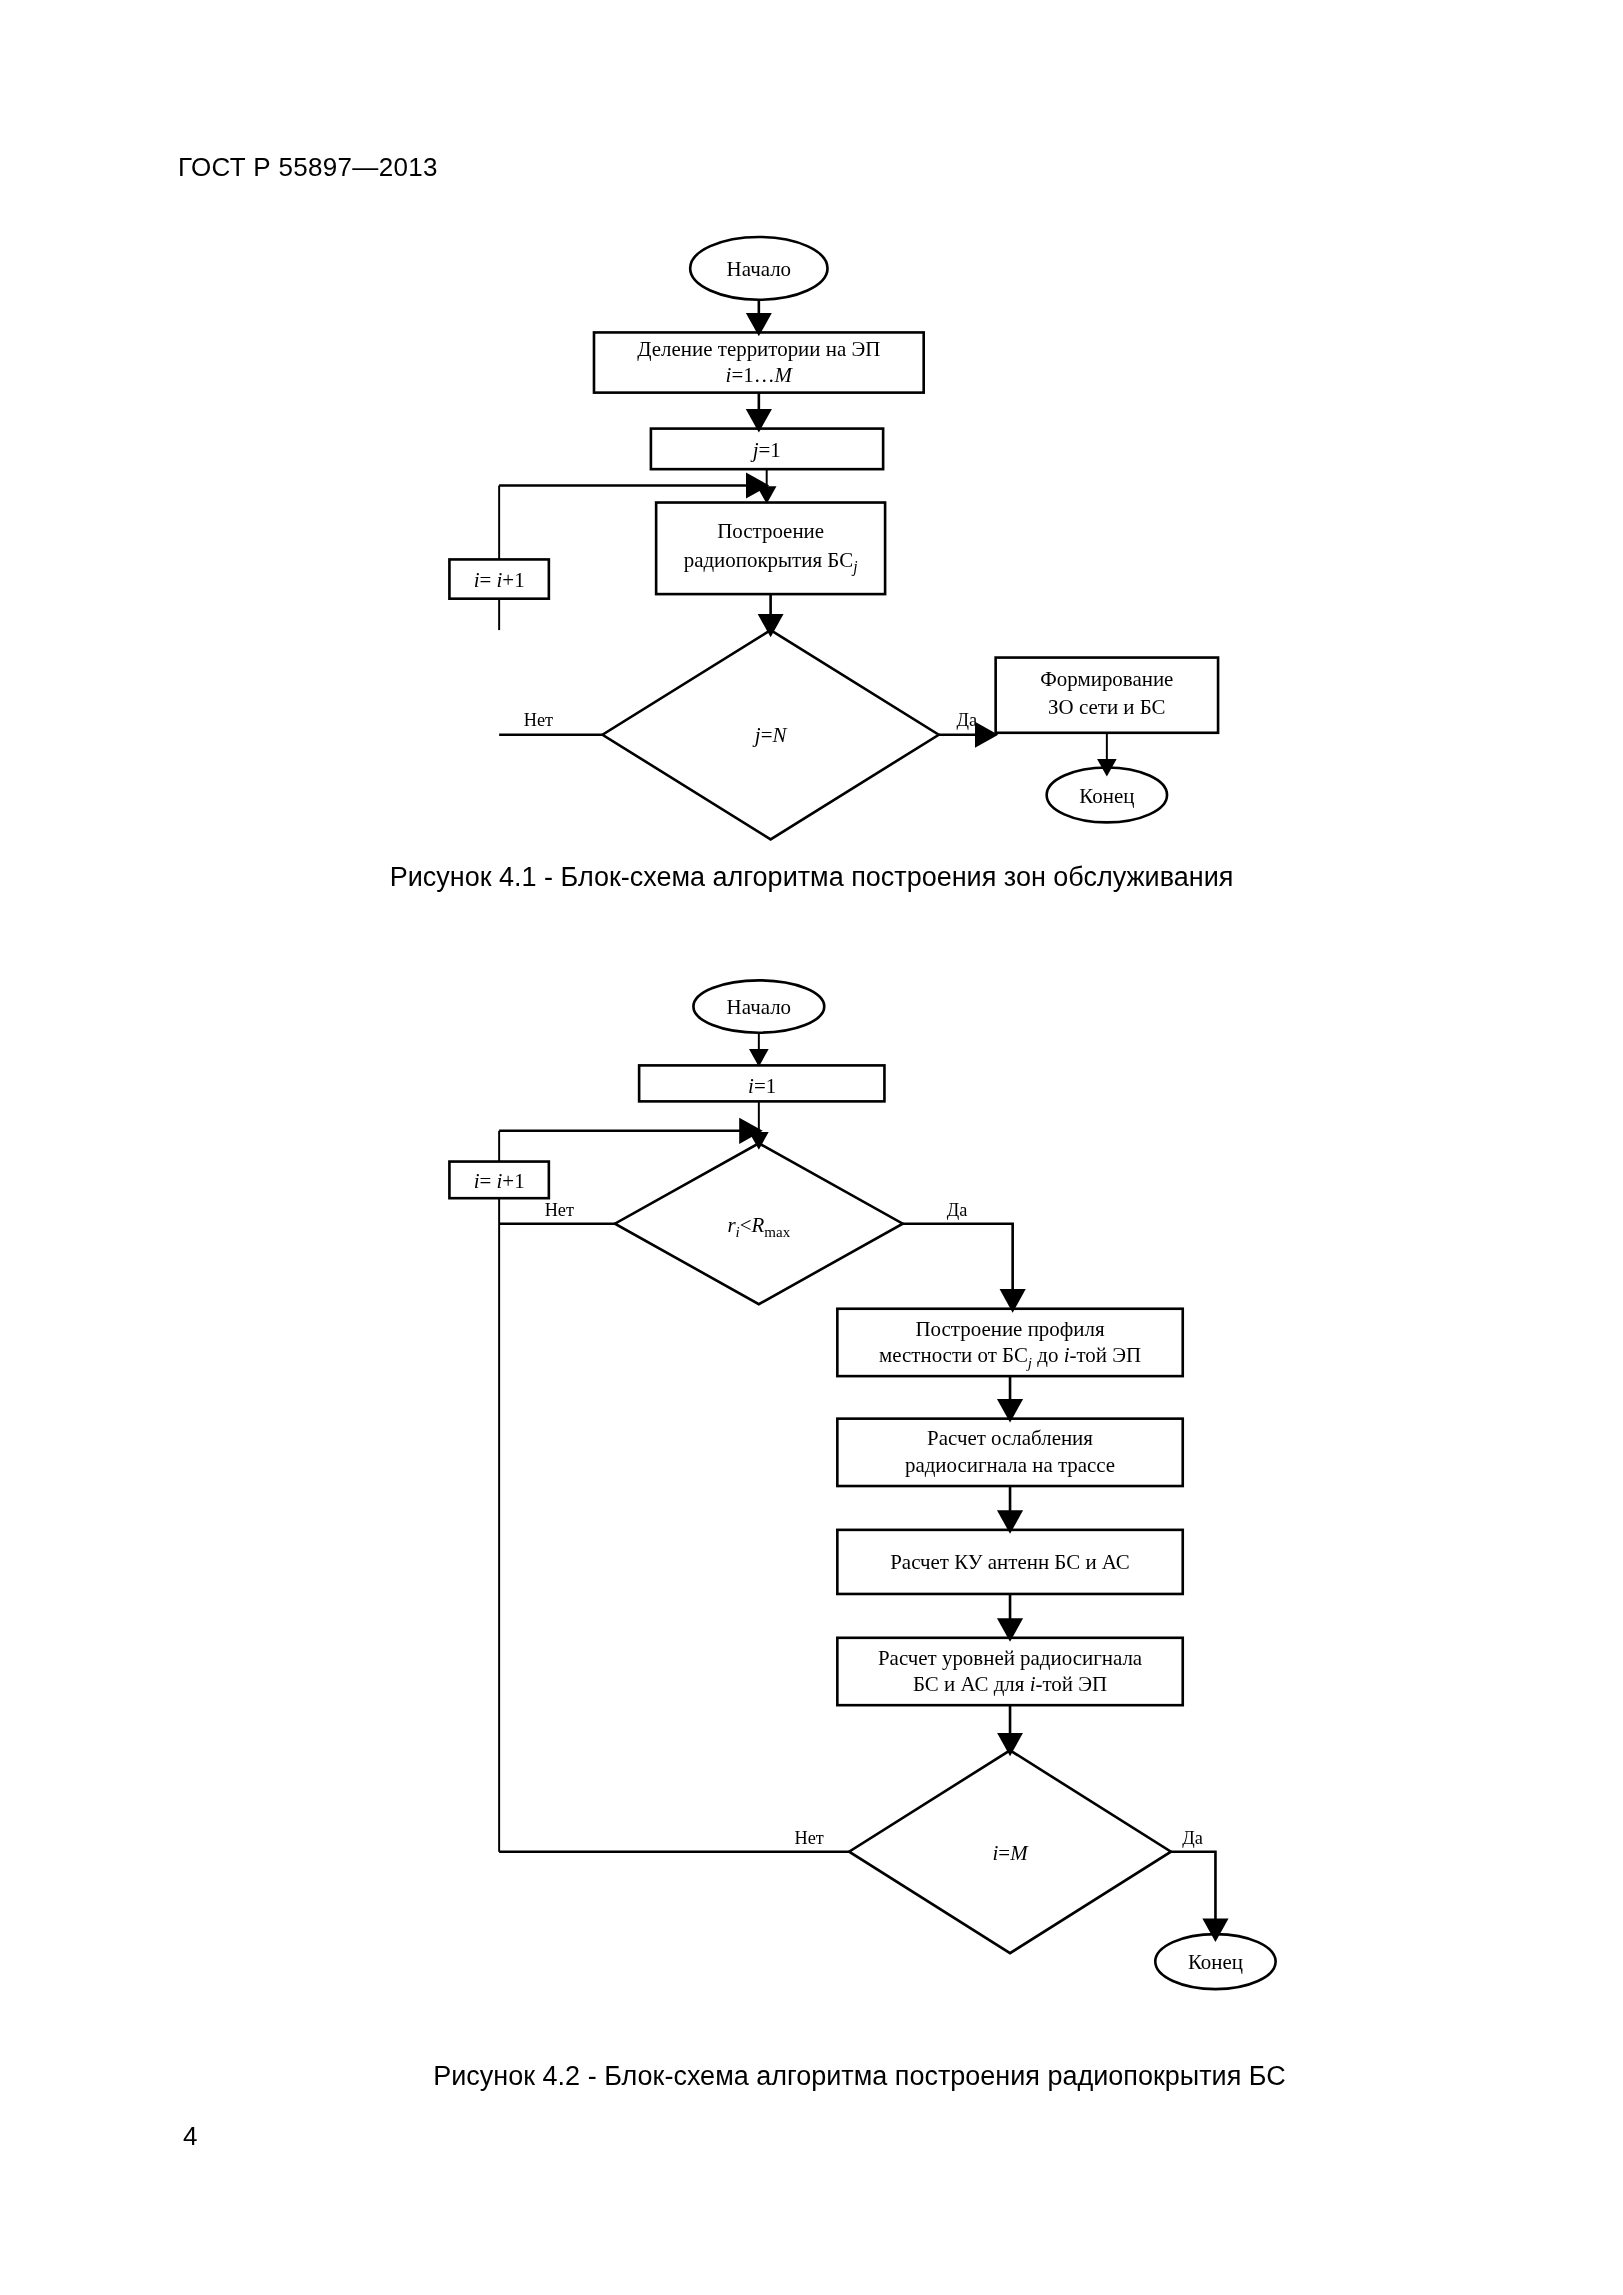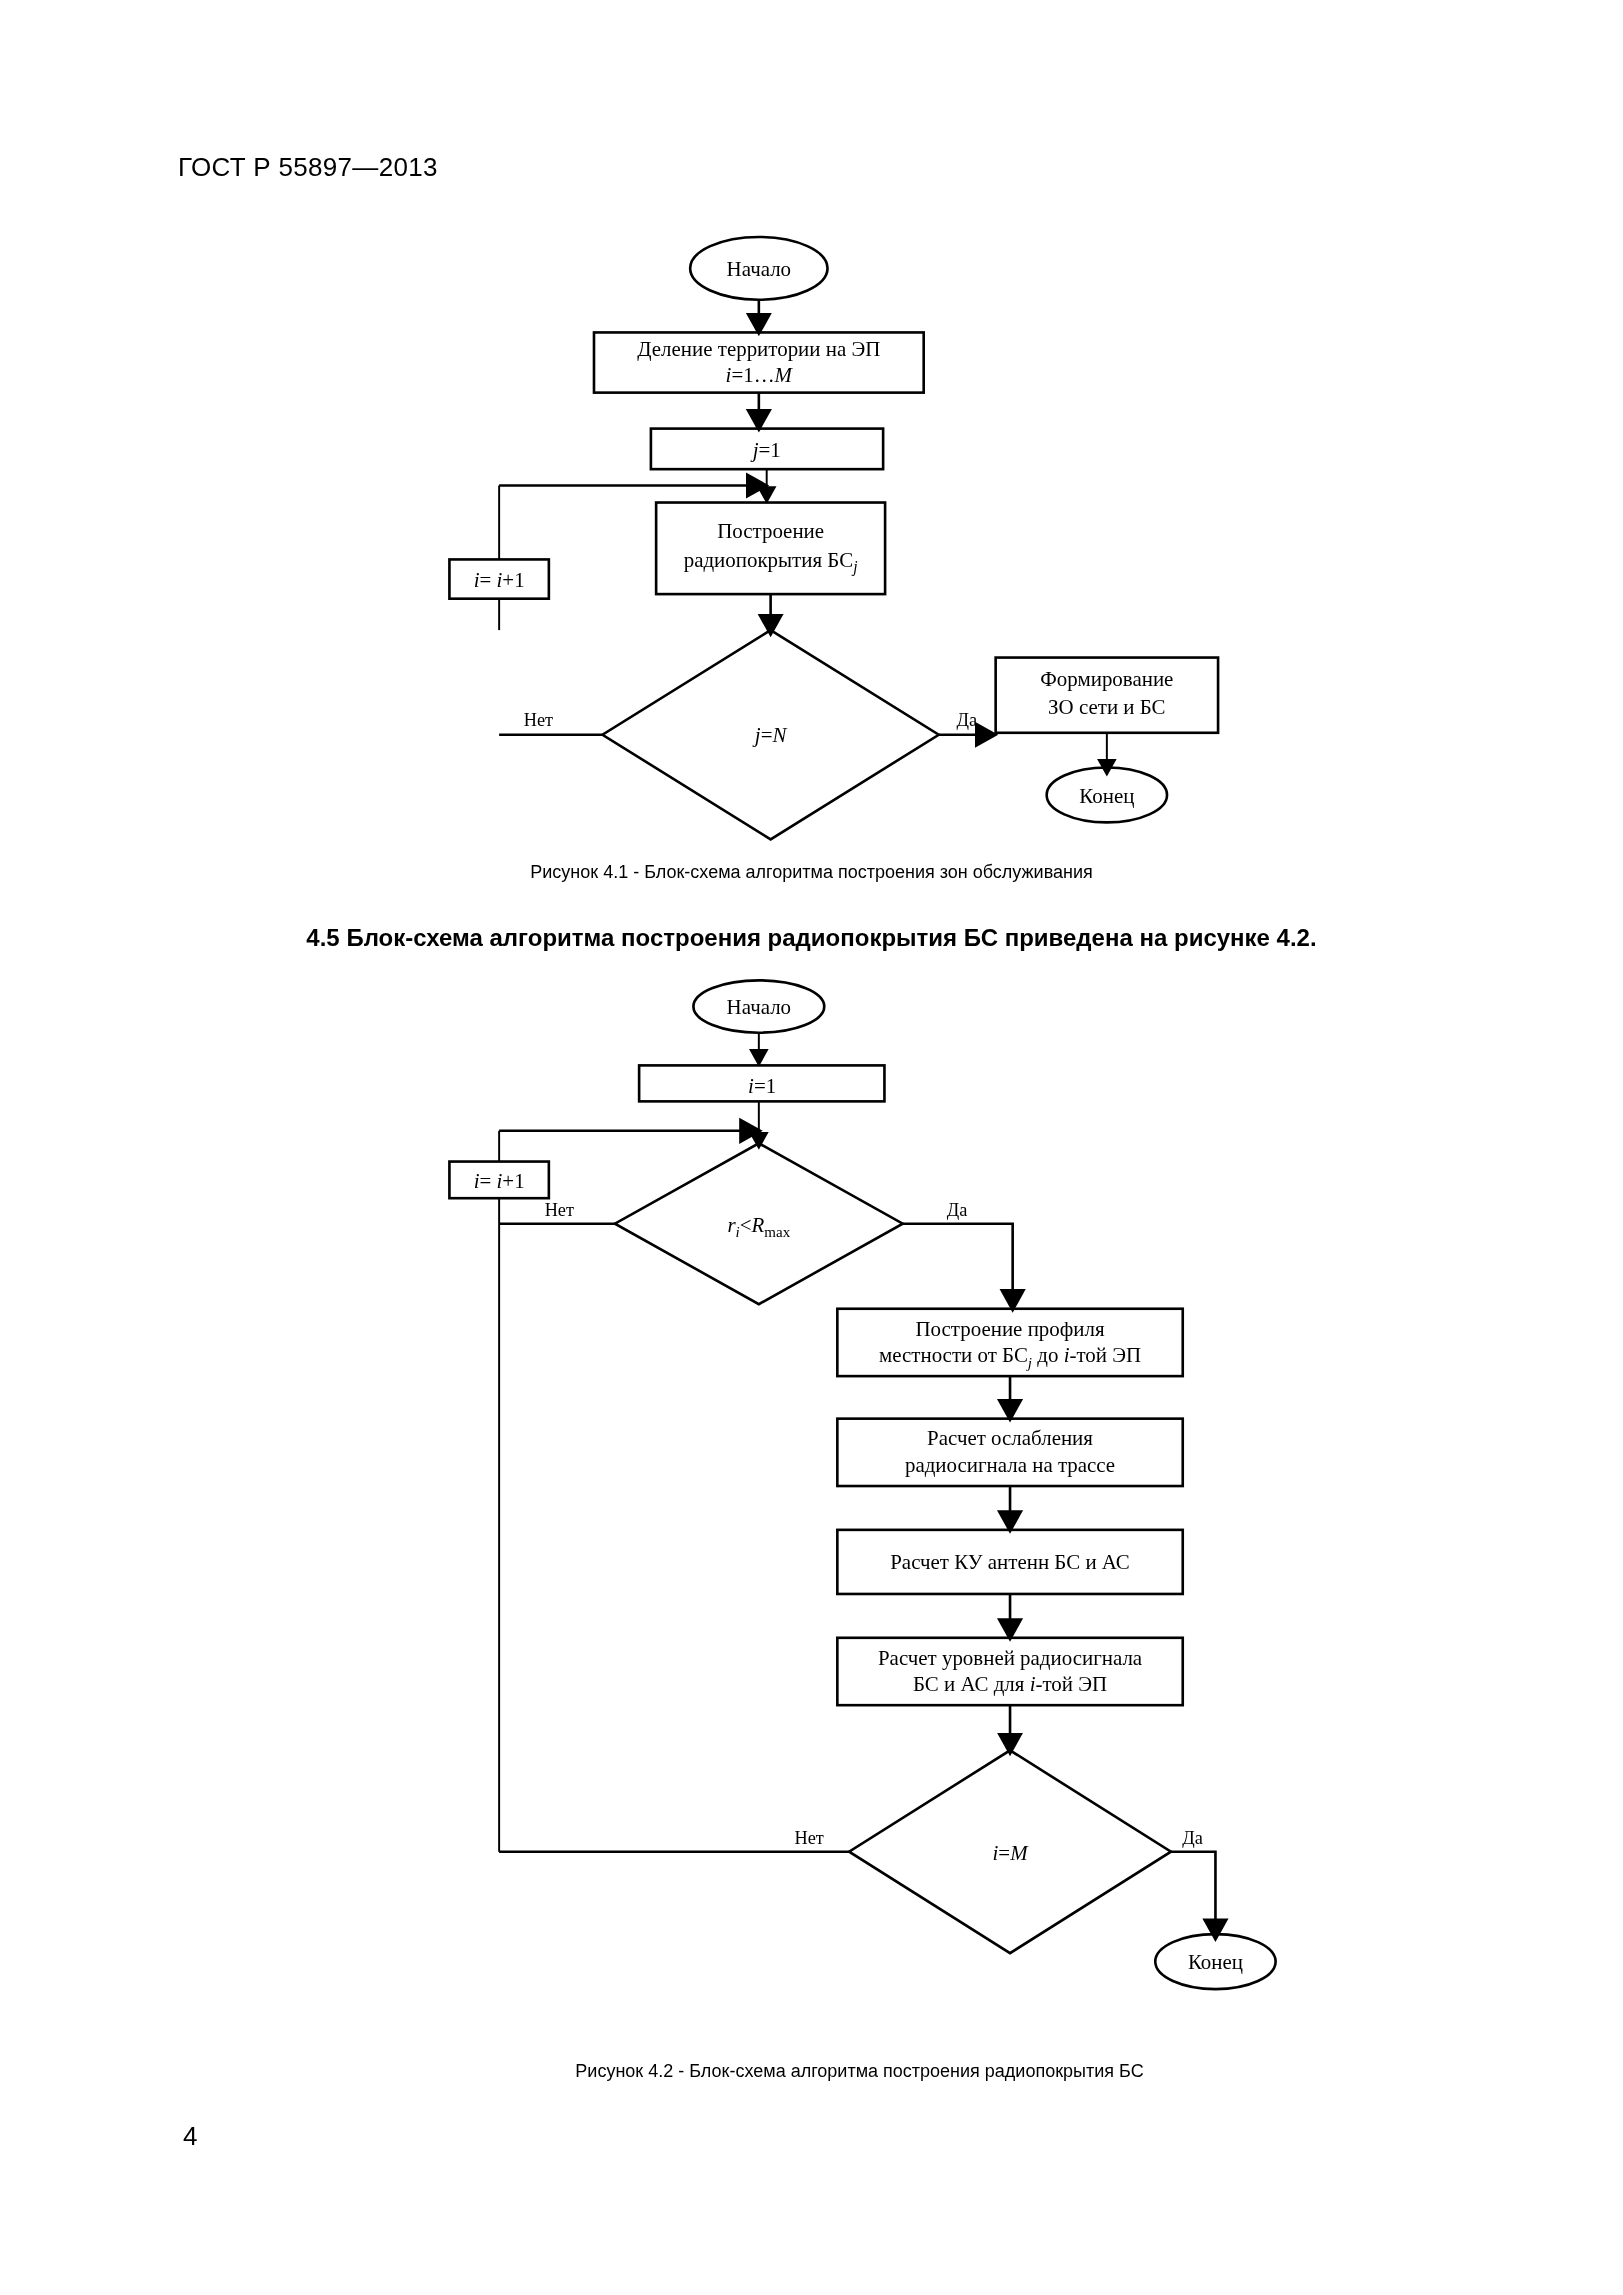--- a/index.html
+++ b/index.html
@@ -18,21 +18,21 @@
     font-weight:normal; font-size:26px; letter-spacing:0.3px;
   }
   .page-number {
     position:absolute; left:183px; top:2121px;
     font-family:"Liberation Sans", sans-serif;
     font-size:26px; font-weight:normal;
   }
   .fig-caption {
     position:absolute;
     font-family:"Liberation Sans", sans-serif;
-    font-size:18px; text-align:center; width:100%;
+    font-size:27px; text-align:center; width:100%;
     left:0;
   }
   .section-heading {
     position:absolute; left:0; width:100%;
     text-align:center;
     font-family:"Liberation Sans", sans-serif;
     font-weight:bold; font-size:24px;
   }
   svg.flow { position:absolute; left:0; overflow:visible; }
   svg.flow text {
@@ -120,21 +120,20 @@
     <text x="1692" y="762" text-anchor="middle">ЗО сети и БС</text>
 
     <line class="ln-thin" x1="1692" y1="790" x2="1692" y2="845" marker-end="url(#ar1)"></line>
 
     <ellipse class="shape ell" cx="1692" cy="885" rx="92" ry="42"></ellipse>
     <text x="1692" y="897" text-anchor="middle">Конец</text>
   </svg>
 
   <div class="fig-caption" style="top:862px;">Рисунок 4.1 - Блок-схема алгоритма построения зон обслуживания</div>
 
-  <div class="section-heading" style="top:924px;">4.5 Блок-схема алгоритма построения радиопокрытия БС приведена на рисунке 4.2.</div>
 
   <svg class="flow" style="top:975px;" width="1623" height="1060" viewBox="0 0 2481 1620">
     <defs>
       <marker id="ar2" markerWidth="14" markerHeight="14" refX="5" refY="6" orient="auto" markerUnits="strokeWidth">
         <path d="M0,1 L0,11 L9,6 z" fill="#000"></path>
       </marker>
     </defs>
 
     <ellipse class="shape ell" cx="1160" cy="48" rx="100" ry="40"></ellipse>
     <text x="1160" y="60" text-anchor="middle">Начало</text>

